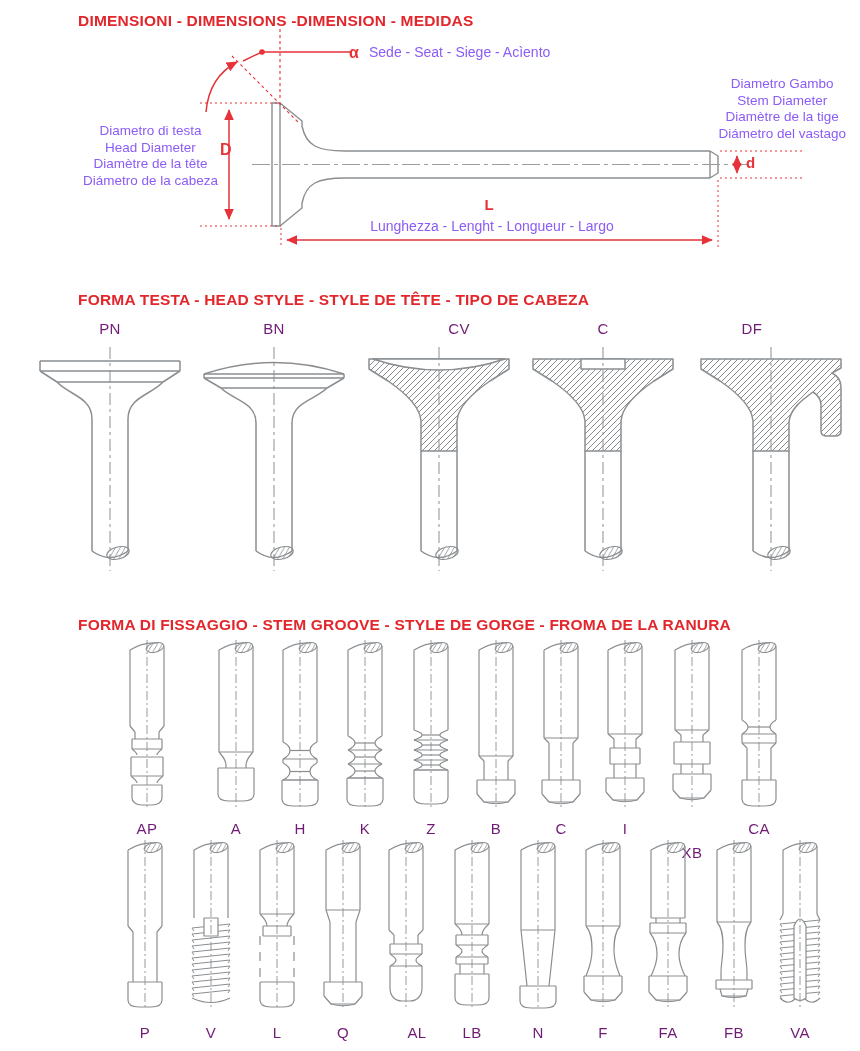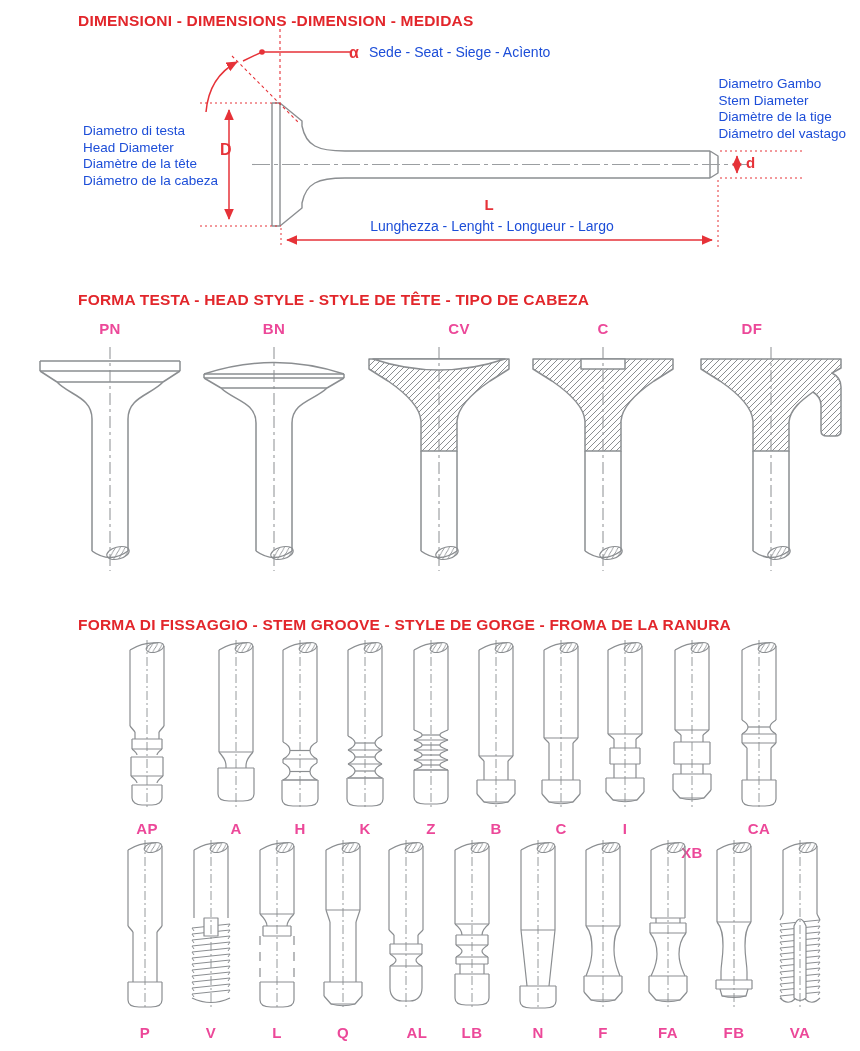--- a/index.html
+++ b/index.html
@@ -1,24 +1,24 @@
 <!DOCTYPE html>
 <html><head>
 <meta charset="utf-8">
 <style>
   html,body{margin:0;padding:0;}
   body{width:860px;height:1051px;background:#fff;position:relative;overflow:hidden;
        font-family:"Liberation Sans","DejaVu Sans",sans-serif;}
   .sec-title{position:absolute;left:40px;font-weight:700;font-size:15.5px;
              letter-spacing:.2px;color:#e2262b;white-space:nowrap;margin-left:38px;}
-  .code-label{position:absolute;transform:translateX(-50%);font-weight:700;
-              font-size:15px;color:#ec4899;letter-spacing:.4px;white-space:nowrap;}
-  .dim-text{position:absolute;color:#1d4ed8;font-size:13.5px;line-height:16.5px;white-space:nowrap;}
+  .code-label{position:absolute;transform:translateX(-50%);font-weight:400;
+              font-size:15px;color:#701a75;letter-spacing:.4px;white-space:nowrap;}
+  .dim-text{position:absolute;color:#8b5cf6;font-size:13.5px;line-height:16.5px;white-space:nowrap;}
   .dim-sym{position:absolute;color:#e63238;font-weight:700;font-size:15px;white-space:nowrap;}
-  .rt{text-align:left;}
+  .rt{text-align:center;}
   svg{position:absolute;overflow:visible;}
 </style>
 </head>
 <body>
 
 <svg width="0" height="0" aria-hidden="true">
   <defs>
     <pattern id="hatch" patternUnits="userSpaceOnUse" width="6" height="6">
       <path d="M0,6 L6,0 M-1,1 L1,-1 M5,7 L7,5" stroke="#8b8e91" stroke-width="1"></path>
     </pattern>

